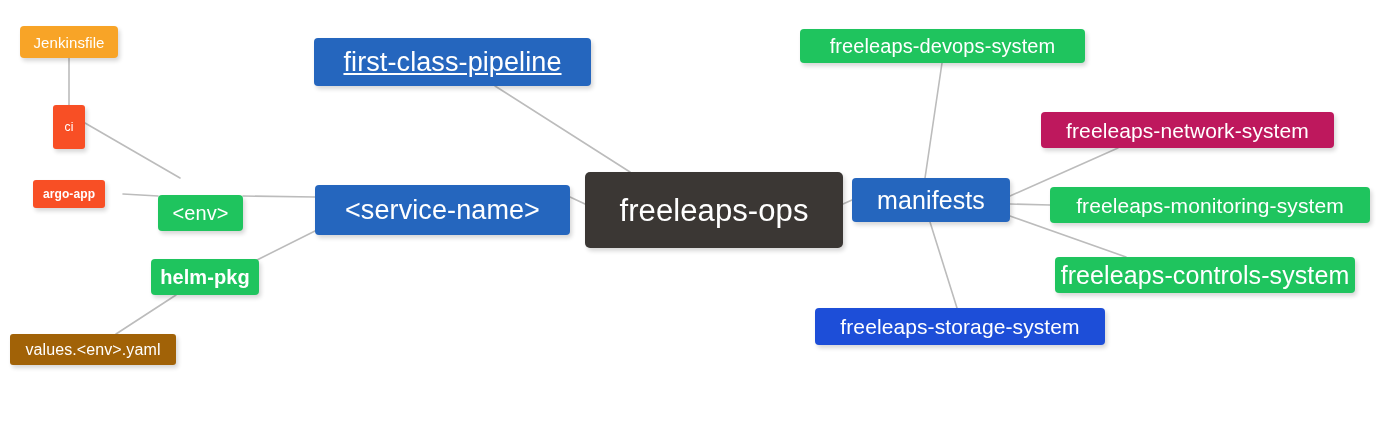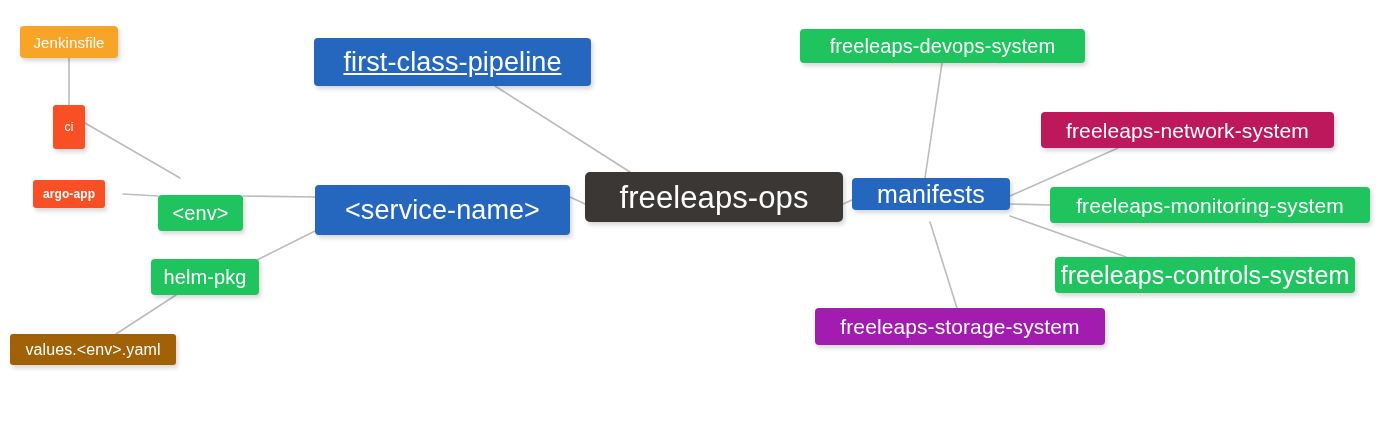--- a/index.html
+++ b/index.html
@@ -61,36 +61,36 @@
       <line x1="180" y1="178" x2="85" y2="123" stroke="#bcbcbc" stroke-width="1.6" stroke-linecap="round"></line>
       <line x1="69" y1="105" x2="69" y2="58" stroke="#bcbcbc" stroke-width="1.6" stroke-linecap="round"></line>
       <line x1="176" y1="295" x2="116" y2="334" stroke="#bcbcbc" stroke-width="1.6" stroke-linecap="round"></line>
       <line x1="925" y1="178" x2="942" y2="63" stroke="#bcbcbc" stroke-width="1.6" stroke-linecap="round"></line>
       <line x1="1010" y1="196" x2="1118" y2="148" stroke="#bcbcbc" stroke-width="1.6" stroke-linecap="round"></line>
       <line x1="1010" y1="204" x2="1050" y2="205" stroke="#bcbcbc" stroke-width="1.6" stroke-linecap="round"></line>
       <line x1="1010" y1="216" x2="1126" y2="257" stroke="#bcbcbc" stroke-width="1.6" stroke-linecap="round"></line>
       <line x1="930" y1="222" x2="957" y2="308" stroke="#bcbcbc" stroke-width="1.6" stroke-linecap="round"></line>
     </svg>
   <div id="node-layer">
-      <div class="node" style="left: 585px; top: 172px; width: 258px; height: 50px; background: rgb(59, 55, 52); border-radius: 5px; font-size: 31px;">
+      <div class="node" style="left: 585px; top: 172px; width: 258px; height: 76px; background: rgb(59, 55, 52); border-radius: 5px; font-size: 31px;">
         <span class="node-label">freeleaps-ops</span>
       </div>
       <div class="node" style="left: 315px; top: 172px; width: 255px; height: 50px; background: rgb(37, 102, 190); border-radius: 4px; font-size: 27px; margin-top: 13px;">
         <span class="node-label">&lt;service-name&gt;</span>
       </div>
       <div class="node" style="left: 314px; top: 38px; width: 277px; height: 48px; background: rgb(37, 102, 190); border-radius: 4px; font-size: 27px; text-decoration: underline;">
         <span class="node-label">first-class-pipeline</span>
       </div>
-      <div class="node" style="left: 852px; top: 178px; width: 158px; height: 32px; background: rgb(37, 102, 190); border-radius: 4px; font-size: 25px;">
+      <div class="node" style="left: 852px; top: 178px; width: 158px; height: 44px; background: rgb(37, 102, 190); border-radius: 4px; font-size: 25px;">
         <span class="node-label">manifests</span>
       </div>
       <div class="node" style="left: 158px; top: 195px; width: 85px; height: 36px; background: rgb(31, 196, 94); border-radius: 4px; font-size: 20px;">
         <span class="node-label">&lt;env&gt;</span>
       </div>
-      <div class="node" style="left: 151px; top: 259px; width: 108px; height: 36px; background: rgb(31, 196, 94); border-radius: 4px; font-size: 20px;">
+      <div class="node" style="left: 151px; top: 259px; width: 108px; height: 36px; background: rgb(31, 196, 94); border-radius: 4px; font-size: 20px; font-weight: bold;">
         <span class="node-label">helm-pkg</span>
       </div>
       <div class="node" style="left: 33px; top: 180px; width: 72px; height: 28px; background: rgb(248, 79, 37); border-radius: 3px; font-size: 12px; font-weight: bold;">
         <span class="node-label">argo-app</span>
       </div>
       <div class="node" style="left: 53px; top: 105px; width: 32px; height: 44px; background: rgb(248, 79, 37); border-radius: 3px; font-size: 12px;">
         <span class="node-label">ci</span>
       </div>
       <div class="node" style="left: 20px; top: 26px; width: 98px; height: 32px; background: rgb(248, 164, 39); border-radius: 4px; font-size: 15px;">
         <span class="node-label">Jenkinsfile</span>
@@ -103,17 +103,17 @@
       </div>
       <div class="node" style="left: 1041px; top: 112px; width: 293px; height: 36px; background: #be185d; border-radius: 4px; font-size: 21px;">
         <span class="node-label">freeleaps-network-system</span>
       </div>
       <div class="node" style="left: 1050px; top: 187px; width: 320px; height: 36px; background: rgb(31, 196, 94); border-radius: 4px; font-size: 21px;">
         <span class="node-label">freeleaps-monitoring-system</span>
       </div>
       <div class="node" style="left: 1055px; top: 257px; width: 300px; height: 36px; background: rgb(31, 196, 94); border-radius: 4px; font-size: 25px;">
         <span class="node-label">freeleaps-controls-system</span>
       </div>
-      <div class="node" style="left: 815px; top: 308px; width: 290px; height: 37px; background: #a21caf; border-radius: 4px; font-size: 21px;">
+      <div class="node" style="left: 815px; top: 308px; width: 290px; height: 37px; background: #1d4ed8; border-radius: 4px; font-size: 21px;">
         <span class="node-label">freeleaps-storage-system</span>
       </div>
     </div>
 </div>
 
 </body></html>

